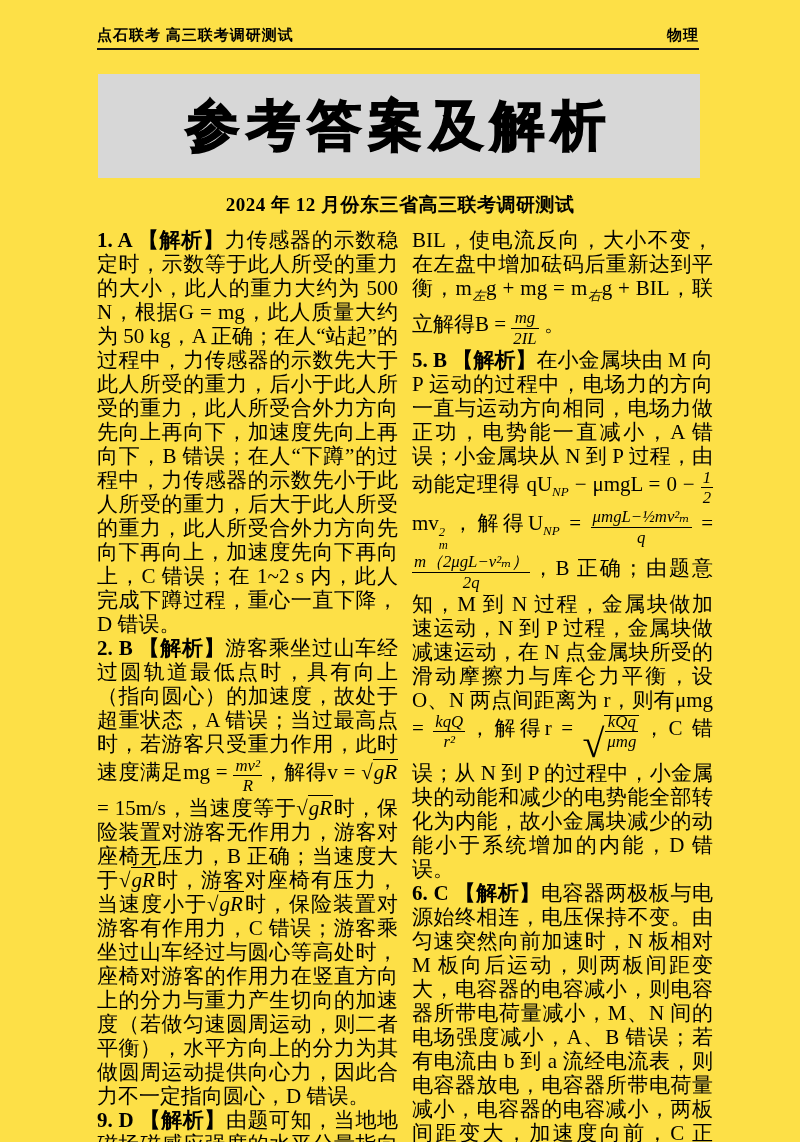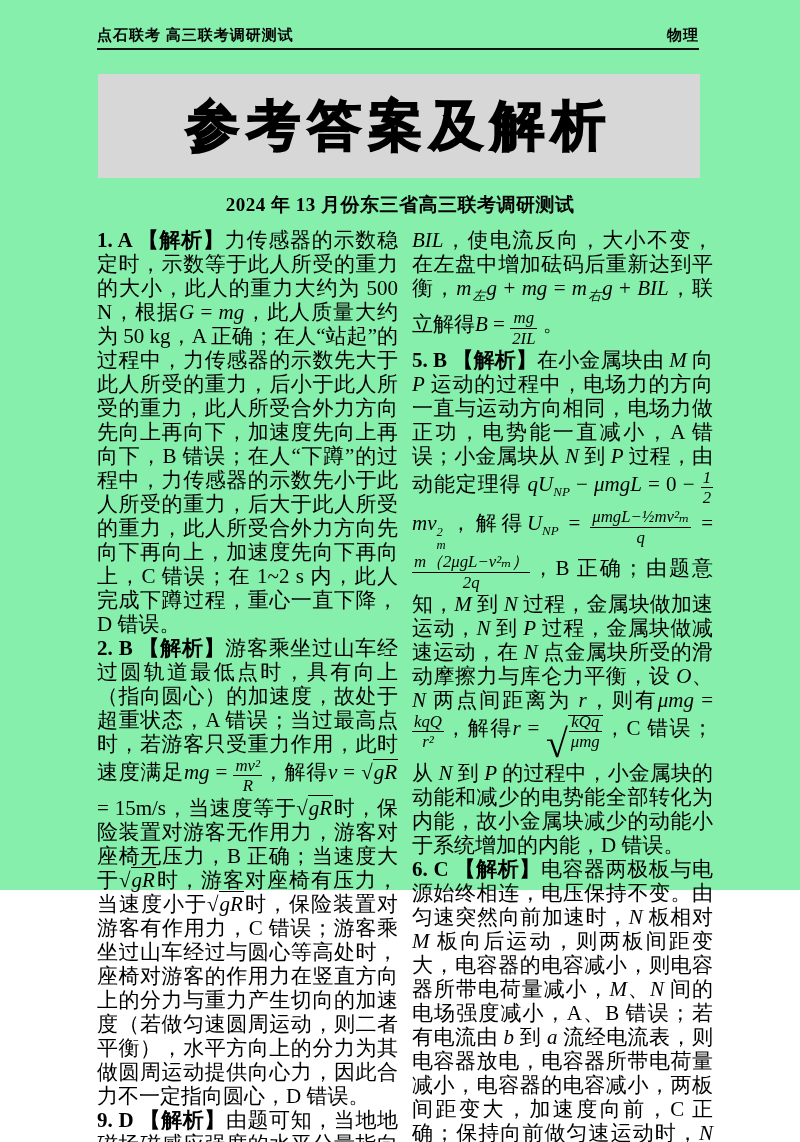--- a/index.html
+++ b/index.html
@@ -1,21 +1,21 @@
 <!DOCTYPE html>
 <html><head>
 <meta charset="utf-8">
 <style>
   html,body{margin:0;padding:0;background:#ffffff;}
   body{
     width:800px;height:1142px;overflow:hidden;
     font-family:"Liberation Serif","DejaVu Serif",serif;
     color:#000;
   }
-  .page{position:relative;width:800px;height:890px;background:#86efac;}
+  .page{position:relative;width:800px;height:1142px;background:#fde047;}
 
   
   .hdr{
     position:absolute;left:97px;top:26px;width:602px;
     display:flex;justify-content:space-between;align-items:flex-end;
     border-bottom:2px solid #141414;padding-bottom:3px;
     font-size:15px;font-weight:bold;letter-spacing:1px;
   }
 
   
@@ -40,21 +40,21 @@
   .columns{
     position:absolute;left:97px;top:228px;width:616px;
     display:flex;gap:14px;
   }
   .col{width:301px;font-size:21px;line-height:24px;text-align:justify;}
   .item{margin:0;}
   .qnum{font-weight:bold;}
   .qlabel{font-weight:bold;}
 
   
-  .m{font-style:italic;}
+  .m{}
   sub.m{font-size:0.62em;font-style:italic;}
   .frac{
     display:inline-block;vertical-align:-0.75em;text-align:center;
     font-size:0.8em;line-height:1.15;font-style:italic;
   }
   .frac .fn{display:block;border-bottom:1px solid #000;padding:0 2px;}
   .frac .fd{display:block;padding:0 2px;text-align:center;}
   .sqrt{display:inline-block;white-space:nowrap;}
   .sqrt .rs{font-style:normal;}
   .sqrt .rb{border-top:1px solid #000;font-style:italic;padding:0 1px;}
@@ -73,21 +73,21 @@
 
   <div class="hdr">
     <span>点石联考 高三联考调研测试</span>
     <span>物理</span>
   </div>
 
   <div class="title-box">
     <h1>参考答案及解析</h1>
   </div>
 
-  <h2 class="subtitle">2024 年 13 月份东三省高三联考调研测试</h2>
+  <h2 class="subtitle">2024 年 12 月份东三省高三联考调研测试</h2>
 
   <div class="columns">
     <div class="col" id="col-left">
         <p class="item"><span class="qnum">1. A </span><span class="qlabel">【解析】</span>力传感器的示数稳定时，示数等于此人所受的重力的大小，此人的重力大约为 500 N，根据<span class="m">G</span> = <span class="m">mg</span>，此人质量大约为 50 kg，A 正确；在人“站起”的过程中，力传感器的示数先大于此人所受的重力，后小于此人所受的重力，此人所受合外力方向先向上再向下，加速度先向上再向下，B 错误；在人“下蹲”的过程中，力传感器的示数先小于此人所受的重力，后大于此人所受的重力，此人所受合外力方向先向下再向上，加速度先向下再向上，C 错误；在 1~2 s 内，此人完成下蹲过程，重心一直下降，D 错误。</p>
         <p class="item"><span class="qnum">2. B </span><span class="qlabel">【解析】</span>游客乘坐过山车经过圆轨道最低点时，具有向上（指向圆心）的加速度，故处于超重状态，A 错误；当过最高点时，若游客只受重力作用，此时速度满足<span class="m">mg</span> = <span class="frac"><span class="fn">mv²</span><span class="fd">R</span></span>，解得<span class="m">v</span> = <span class="sqrt"><span class="rs">√</span><span class="rb"><span>gR</span></span></span> = 15m/s，当速度等于<span class="sqrt"><span class="rs">√</span><span class="rb"><span>gR</span></span></span>时，保险装置对游客无作用力，游客对座椅无压力，B 正确；当速度大于<span class="sqrt"><span class="rs">√</span><span class="rb"><span>gR</span></span></span>时，游客对座椅有压力，当速度小于<span class="sqrt"><span class="rs">√</span><span class="rb"><span>gR</span></span></span>时，保险装置对游客有作用力，C 错误；游客乘坐过山车经过与圆心等高处时，座椅对游客的作用力在竖直方向上的分力与重力产生切向的加速度（若做匀速圆周运动，则二者平衡），水平方向上的分力为其做圆周运动提供向心力，因此合力不一定指向圆心，D 错误。</p>
         <p class="item"><span class="qnum">9. D </span><span class="qlabel">【解析】</span>由题可知，当地地磁场磁感应强度的水平分量指向正北方，导线通电后小磁针 N 极指向北偏西 45°，由叠加原理结合安培定则，在小磁针的正北方向可能存在电流方向垂直水平面向下的长直导线，D 正确。</p>
         <p class="item"><span class="qnum">7. B </span><span class="qlabel">【解析】</span>当线圈中通过电流 <span class="m">I</span> 时，调节砝码使两臂达到平衡，此时<span class="m">m</span><sub class="m">左</sub><span class="m">g</span> = <span class="m">m</span><sub class="m">右</sub><span class="m">g</span> −</p>
       </div>
     <div class="col" id="col-right">
         <p class="item"><span class="m">BIL</span>，使电流反向，大小不变，在左盘中增加砝码后重新达到平衡，<span class="m">m</span><sub class="m">左</sub><span class="m">g</span> + <span class="m">mg</span> = <span class="m">m</span><sub class="m">右</sub><span class="m">g</span> + <span class="m">BIL</span>，联立解得<span class="m">B</span> = <span class="frac"><span class="fn">mg</span><span class="fd">2IL</span></span> 。</p>

